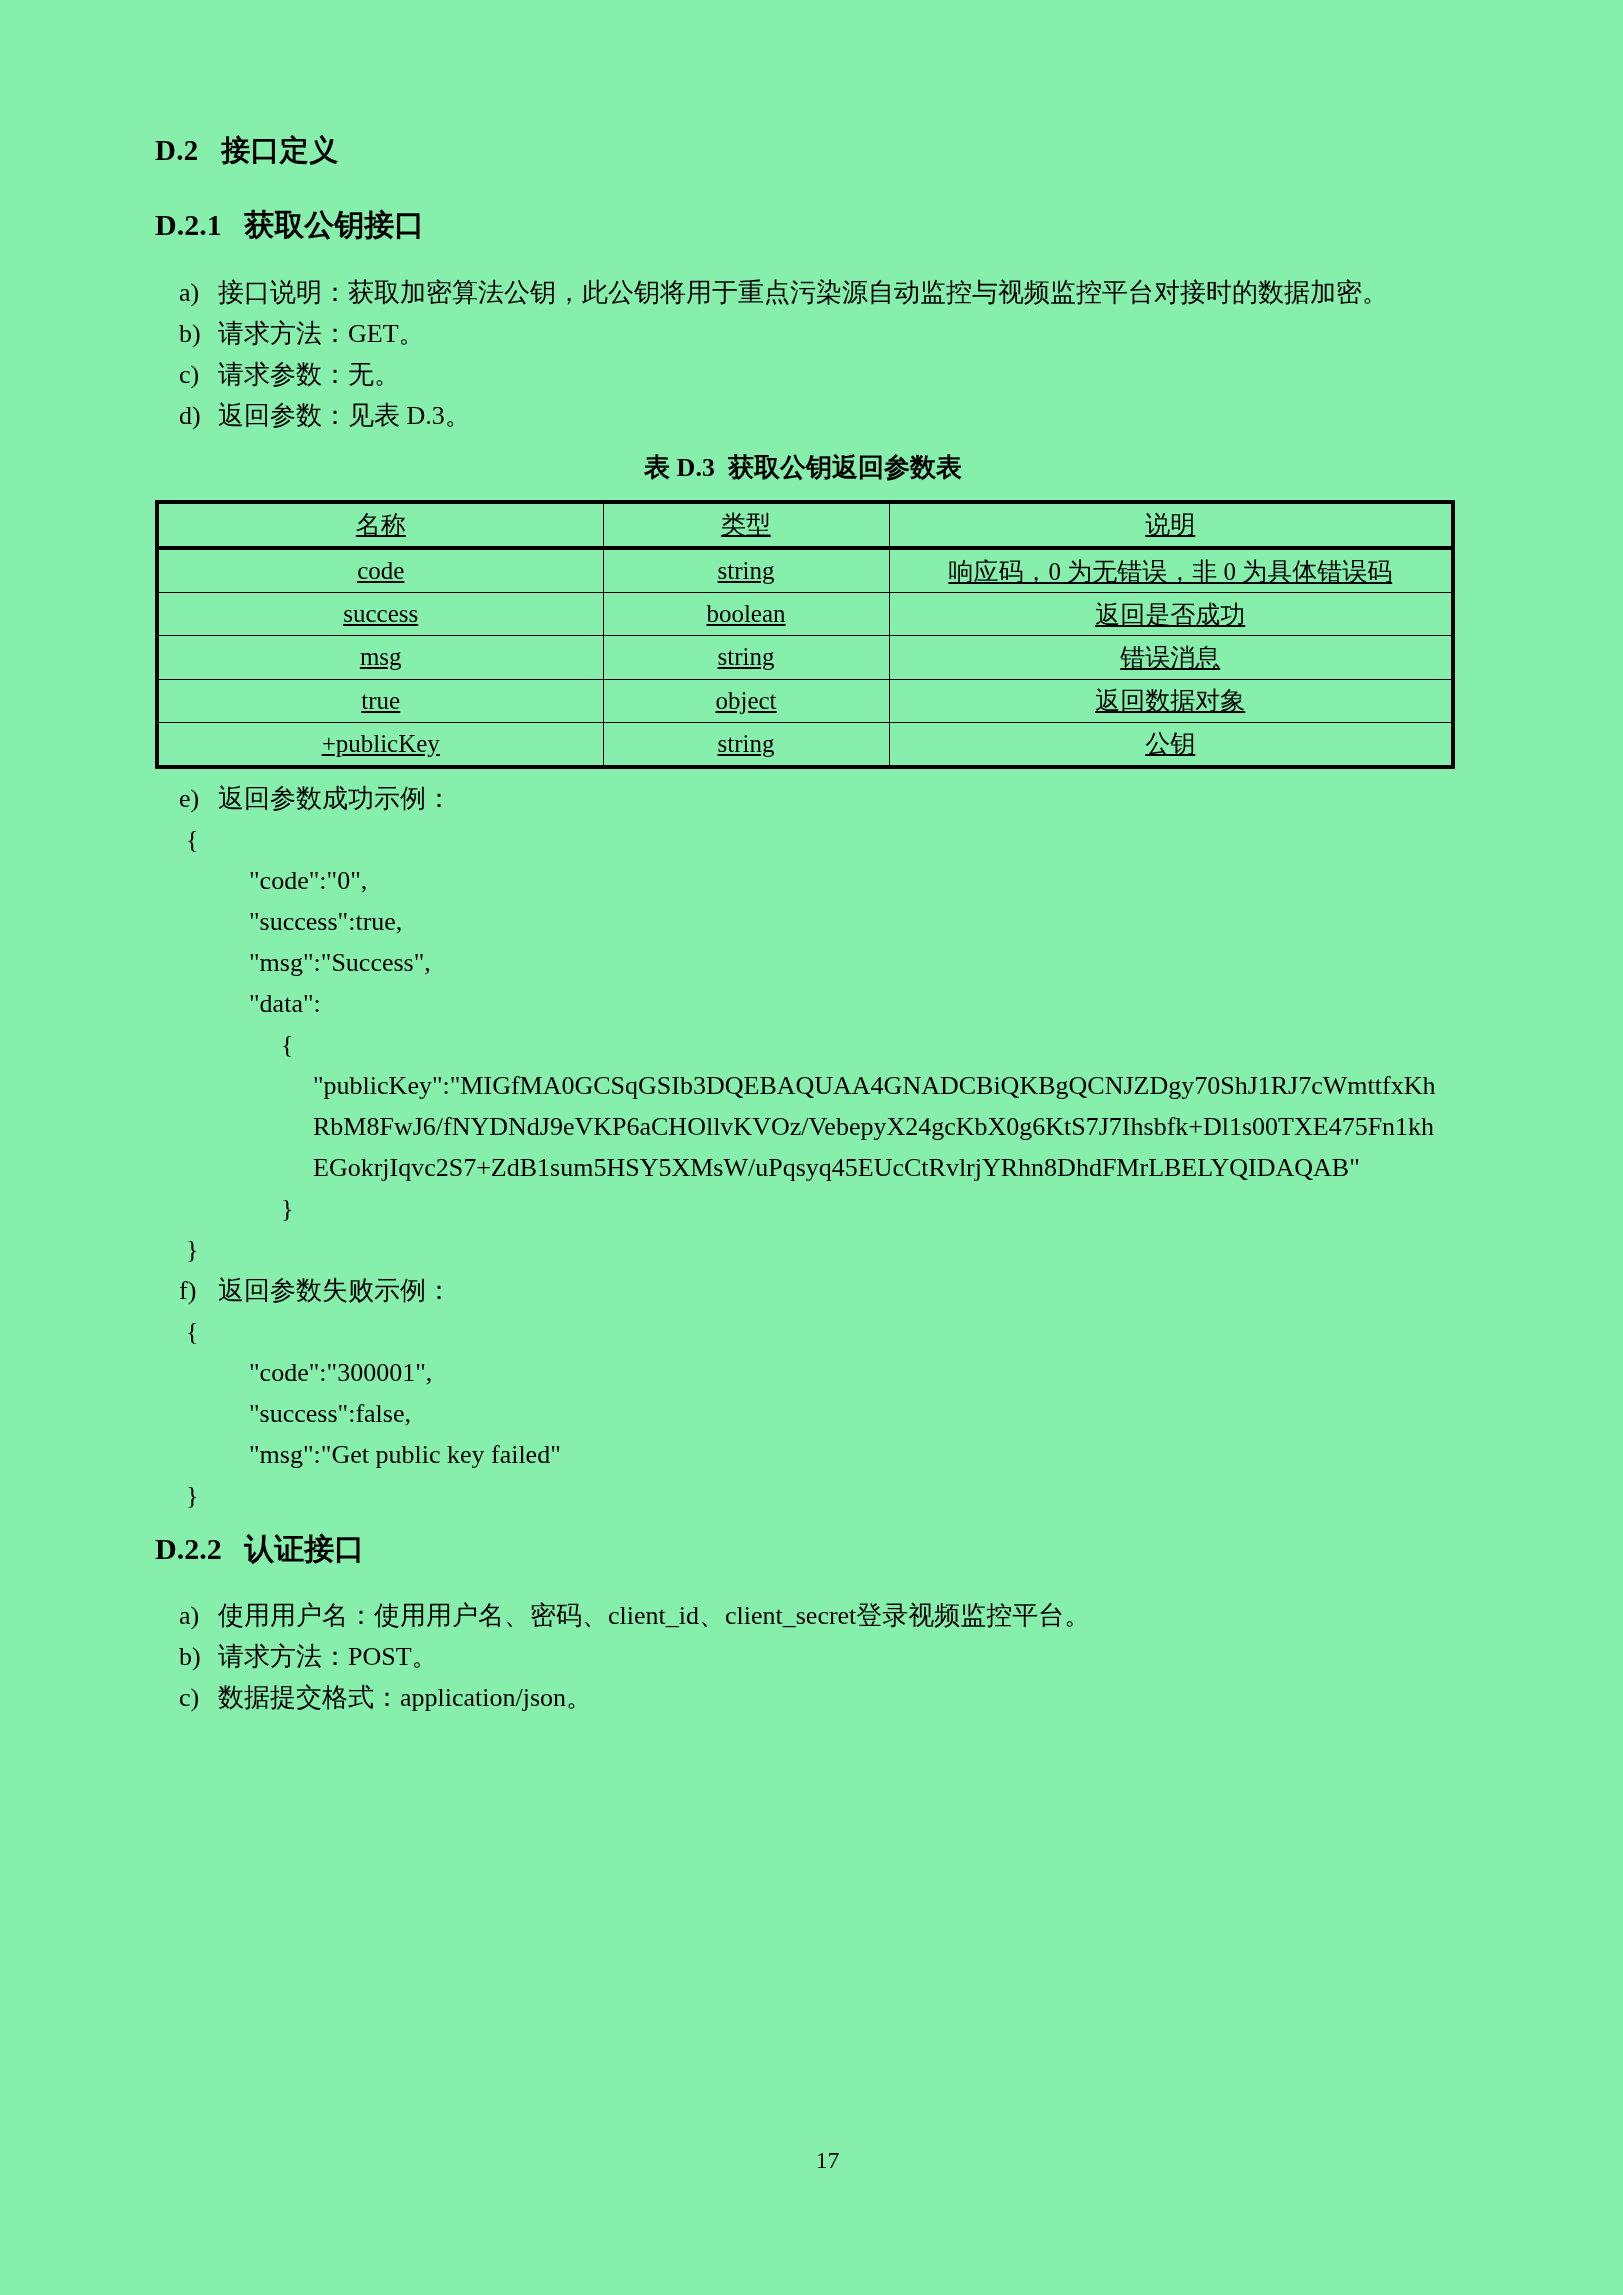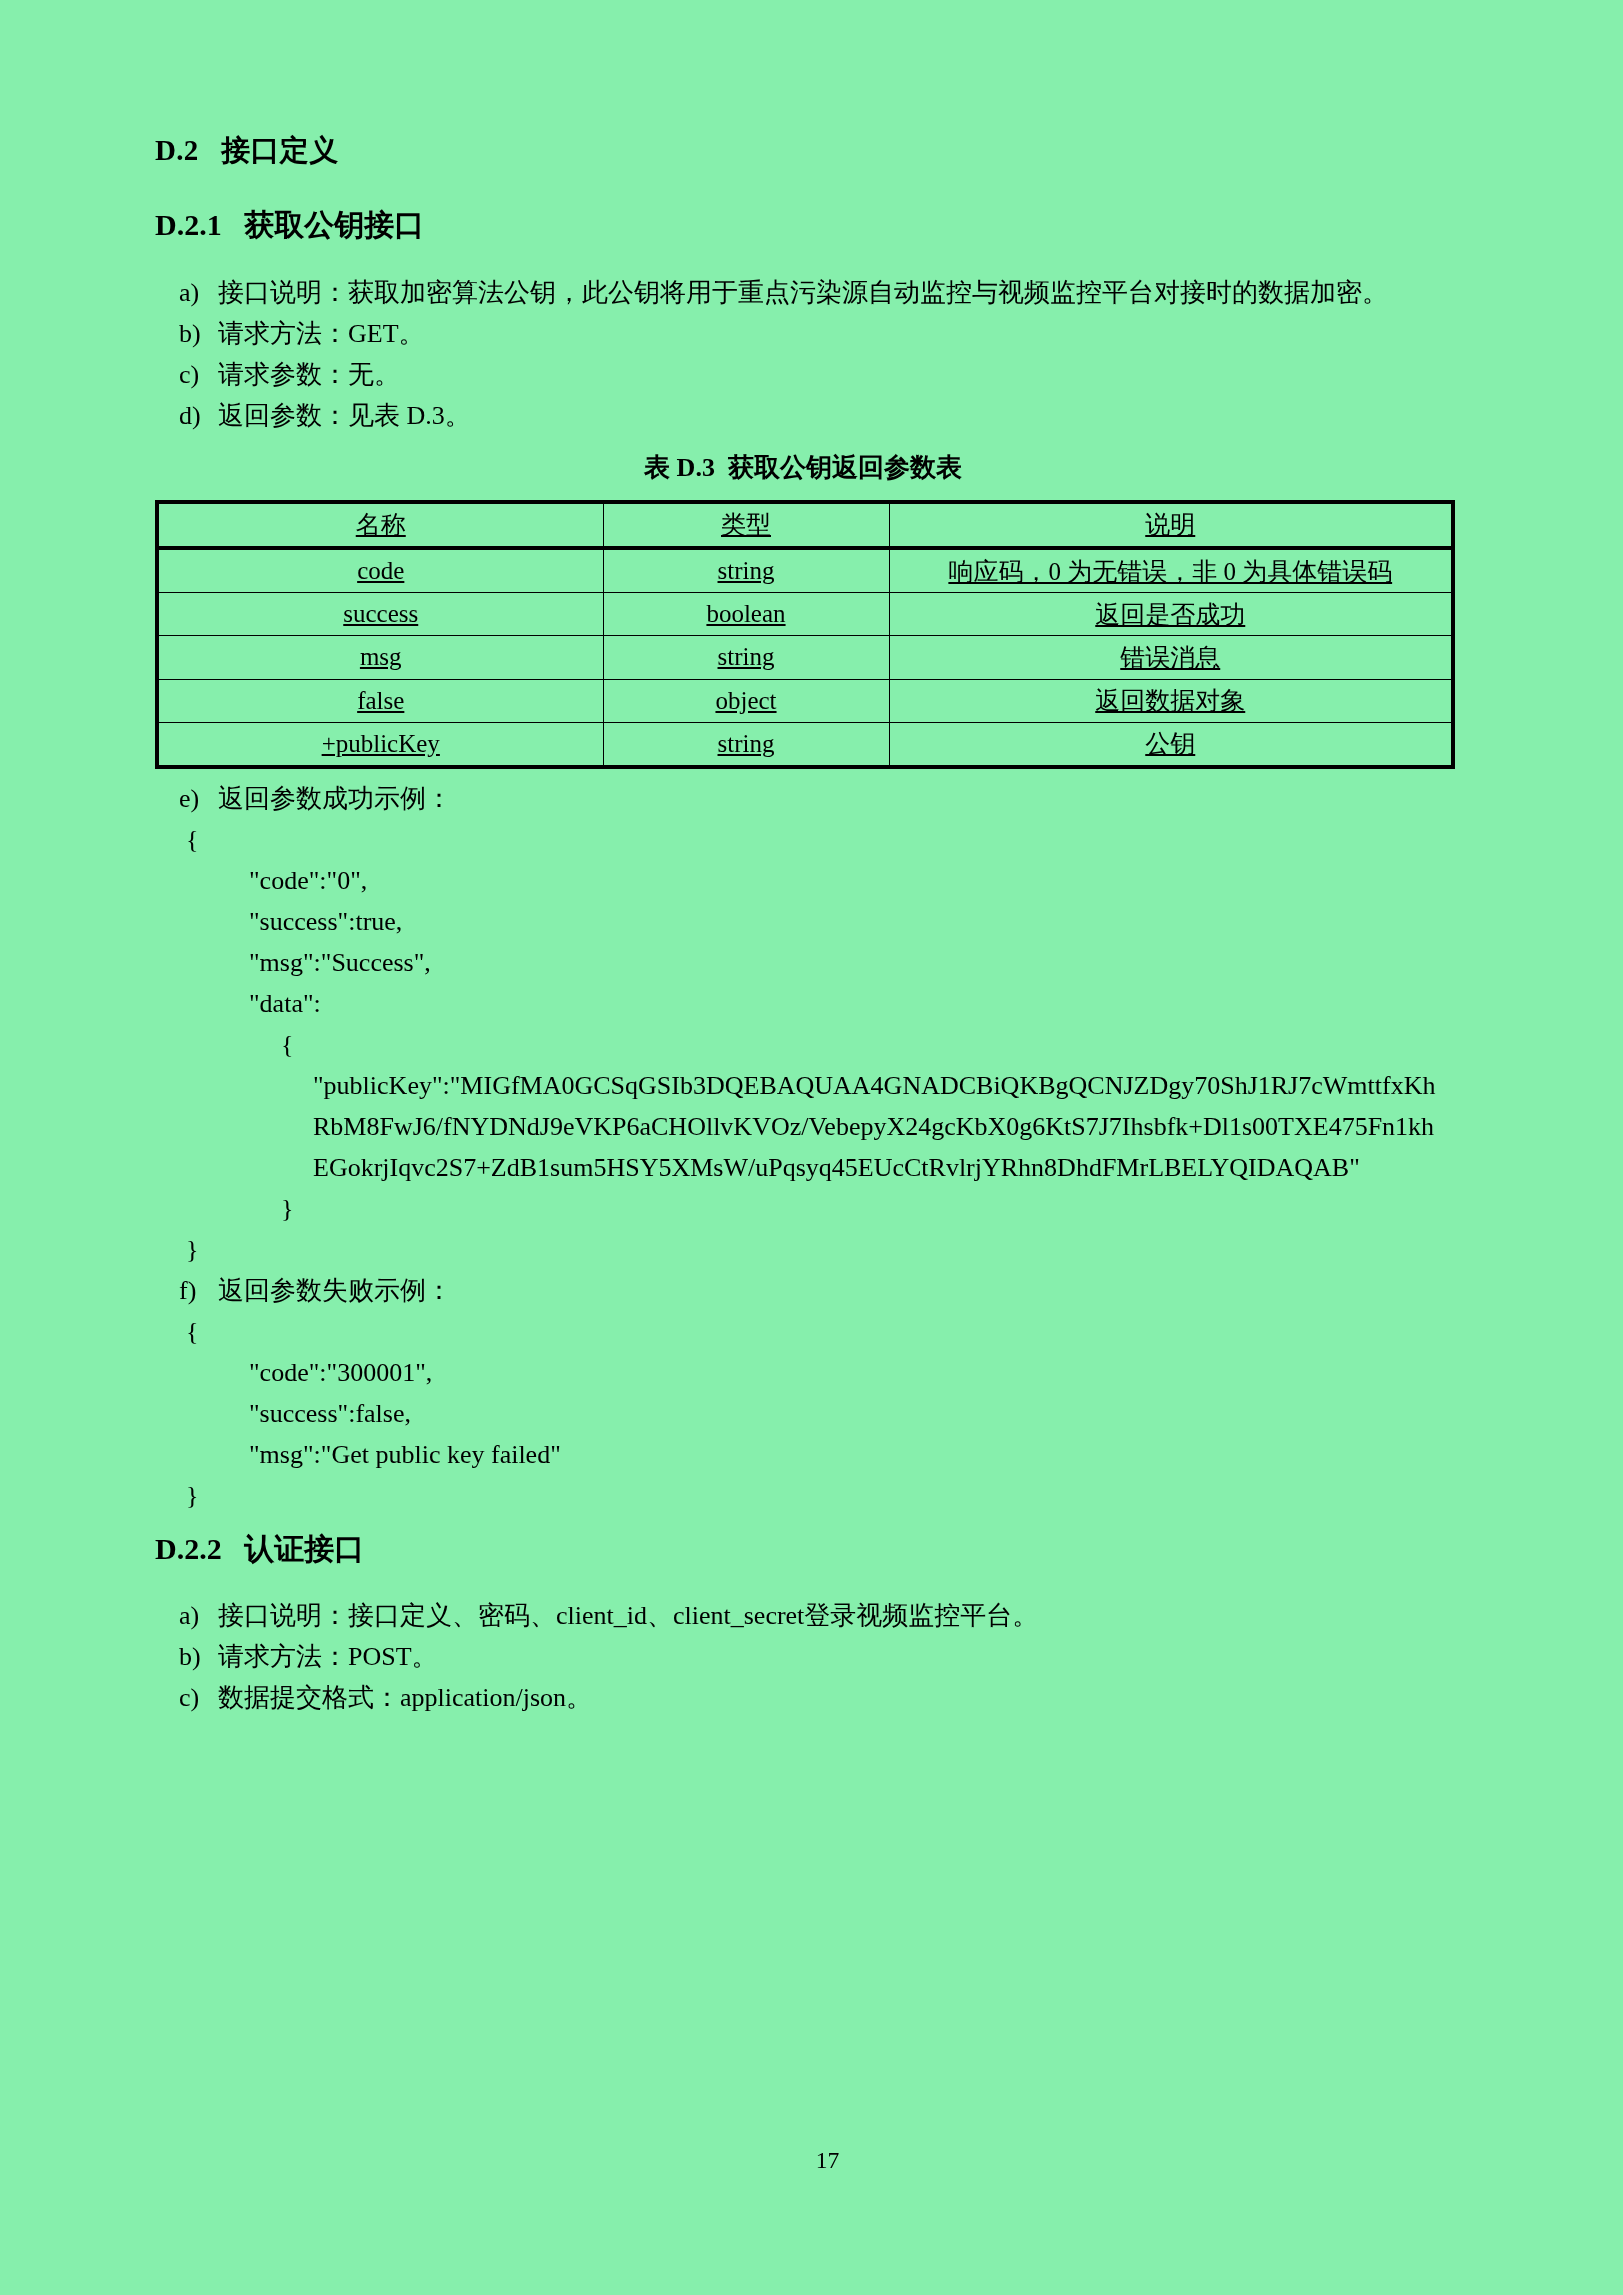--- a/index.html
+++ b/index.html
@@ -189,21 +189,21 @@
           <td>success</td>
           <td>boolean</td>
           <td>返回是否成功</td>
         </tr>
         <tr>
           <td>msg</td>
           <td>string</td>
           <td>错误消息</td>
         </tr>
         <tr>
-          <td>false</td>
+          <td>true</td>
           <td>object</td>
           <td>返回数据对象</td>
         </tr>
         <tr>
           <td>+publicKey</td>
           <td>string</td>
           <td>公钥</td>
         </tr>
       </tbody>
     </table>
@@ -229,21 +229,21 @@
     <div class="code-line code-i1">"success":false,</div>
     <div class="code-line code-i1">"msg":"Get public key failed"</div>
     <div class="code-line code-i0">}</div>
 
     <div style="height:13px"></div>
 
     <div class="h3"><span>D.2.2</span>&nbsp;&nbsp;&nbsp;<span>认证接口</span></div>
 
     <div style="height:25px"></div>
 
-    <div class="item"><span class="item-marker">a)</span><span>接口说明：接口定义、密码、client_id、client_secret登录视频监控平台。</span></div>
+    <div class="item"><span class="item-marker">a)</span><span>使用用户名：使用用户名、密码、client_id、client_secret登录视频监控平台。</span></div>
     <div class="item"><span class="item-marker">b)</span><span>请求方法：POST。</span></div>
     <div class="item"><span class="item-marker">c)</span><span>数据提交格式：application/json。</span></div>
 
   </div>
 
   <div class="footer">
     <span>17</span>
   </div>
 </div>
 

